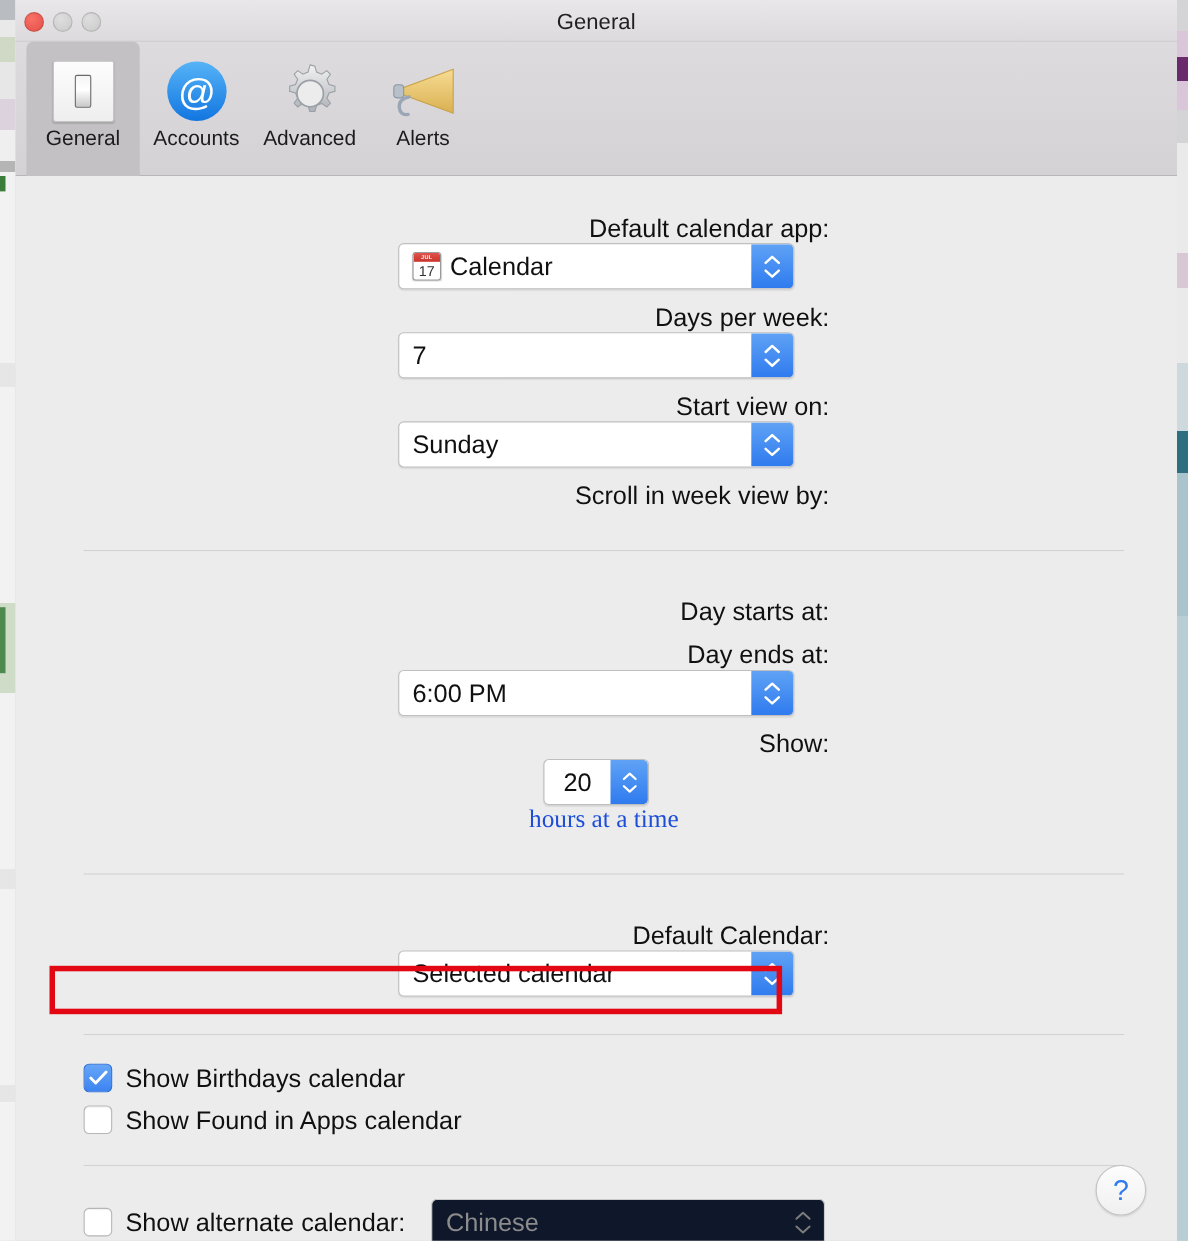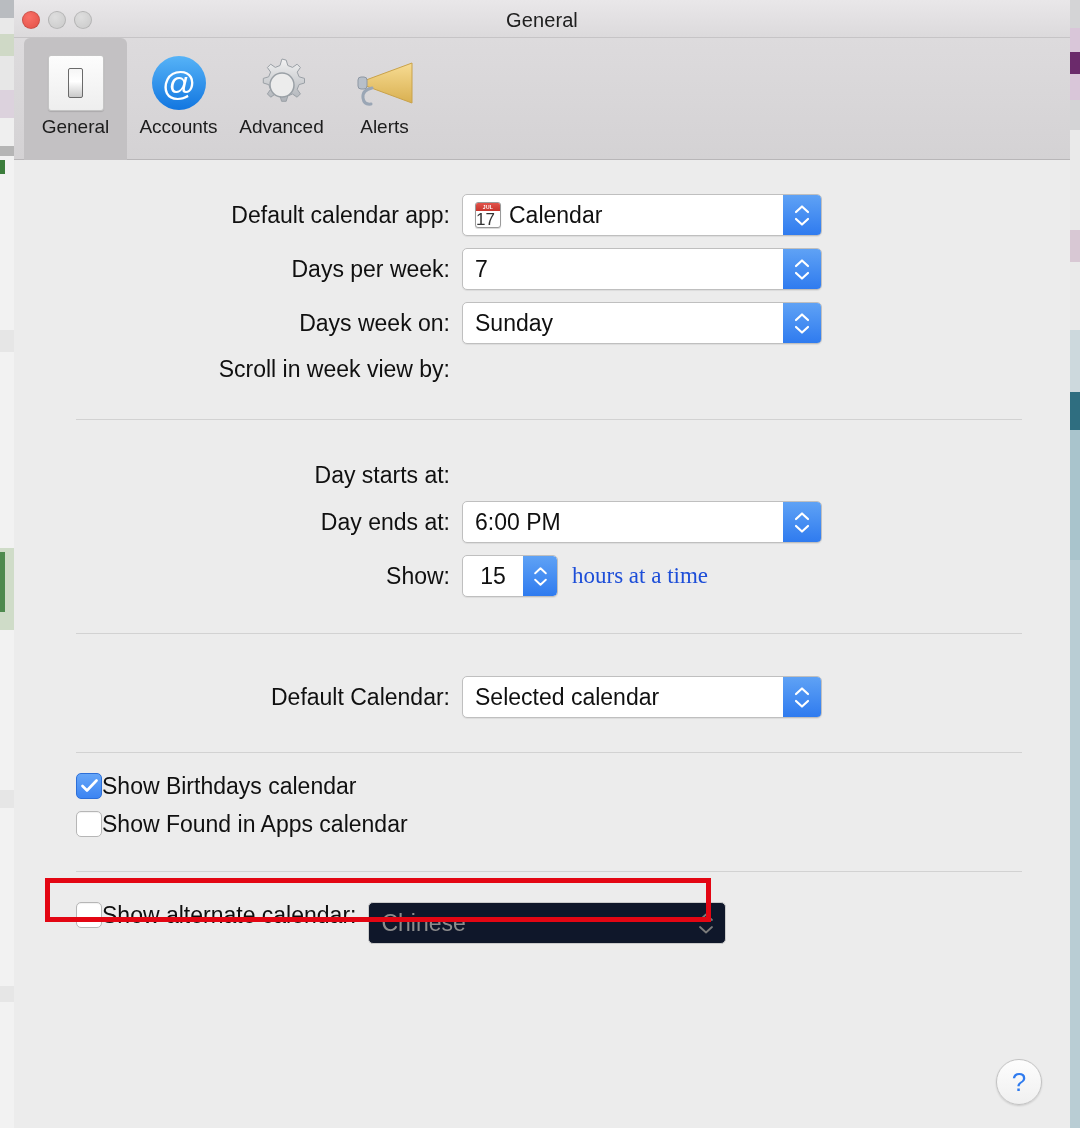--- a/index.html
+++ b/index.html
@@ -159,20 +159,21 @@
   #content {
     position: relative;
     height: calc(1128px - 38px - 123px);
     background: #ececec;
   }
 
   .row {
     display: flex;
     align-items: center;
     margin-bottom: 12px;
+    flex-direction: column;
   }
   .row-label {
     width: 448px;
     text-align: right;
     padding-right: 12px;
     font-size: 23px;
     color: #101010;
     white-space: nowrap;
   }
   .row-suffix {
@@ -237,22 +238,23 @@
     background: linear-gradient(to bottom, #e2534b 0%, #c8352d 100%);
     color: #fff;
     font-size: 5px;
     line-height: 8px;
     text-align: center;
     font-weight: bold;
     letter-spacing: .3px;
   }
   .cal-glyph .cal-day {
     flex: 1;
-    font-size: 17px;
+    font-size: 13px;
     line-height: 17px;
+    text-align: center;
     color: #333;
   }
 
   
   .stepper {
     display: flex;
     height: 42px;
     width: 96px;
     border: 1px solid #bfbfbf;
     border-radius: 5px;
@@ -273,20 +275,22 @@
   
   .sep {
     height: 1px;
     background: #d2d2d2;
     margin: 22px 48px 22px 62px;
   }
 
   
   .check-row {
     display: flex;
+    align-items: center;
+    gap: 12px;
     padding-left: 62px;
     height: 38px;
   }
   .cbox {
     width: 26px; height: 26px;
     border-radius: 5px;
     flex: 0 0 26px;
     cursor: default;
     display: flex; align-items: center; justify-content: center;
   }
@@ -462,21 +466,21 @@
               <path d="M2 7 L8 1.5 L14 7" fill="none" stroke="#fff" stroke-width="2.2" stroke-linecap="round" stroke-linejoin="round"></path>
             </svg>
           <svg width="16" height="9" viewBox="0 0 16 9">
               <path d="M2 2 L8 7.5 L14 2" fill="none" stroke="#fff" stroke-width="2.2" stroke-linecap="round" stroke-linejoin="round"></path>
             </svg>
         </span>
       </div>
     </div>
 
     <div class="row">
-      <div class="row-label">Days week on:</div>
+      <div class="row-label">Start view on:</div>
       <div class="popup" style="width:360px">
         <div class="value">
             <span>Sunday</span>
           </div>
         <span class="chev">
           <svg width="16" height="9" viewBox="0 0 16 9">
               <path d="M2 7 L8 1.5 L14 7" fill="none" stroke="#fff" stroke-width="2.2" stroke-linecap="round" stroke-linejoin="round"></path>
             </svg>
           <svg width="16" height="9" viewBox="0 0 16 9">
               <path d="M2 2 L8 7.5 L14 2" fill="none" stroke="#fff" stroke-width="2.2" stroke-linecap="round" stroke-linejoin="round"></path>
@@ -508,21 +512,21 @@
           <svg width="16" height="9" viewBox="0 0 16 9">
               <path d="M2 2 L8 7.5 L14 2" fill="none" stroke="#fff" stroke-width="2.2" stroke-linecap="round" stroke-linejoin="round"></path>
             </svg>
         </span>
       </div>
     </div>
 
     <div class="row">
       <div class="row-label">Show:</div>
       <div class="stepper">
-        <div class="value">15</div>
+        <div class="value">20</div>
         <span class="chev">
           <svg width="15" height="8" viewBox="0 0 16 9">
               <path d="M2 7 L8 1.5 L14 7" fill="none" stroke="#fff" stroke-width="2.2" stroke-linecap="round" stroke-linejoin="round"></path>
             </svg>
           <svg width="15" height="8" viewBox="0 0 16 9">
               <path d="M2 2 L8 7.5 L14 2" fill="none" stroke="#fff" stroke-width="2.2" stroke-linecap="round" stroke-linejoin="round"></path>
             </svg>
         </span>
       </div>
       <div class="row-suffix">hours at a time</div>

